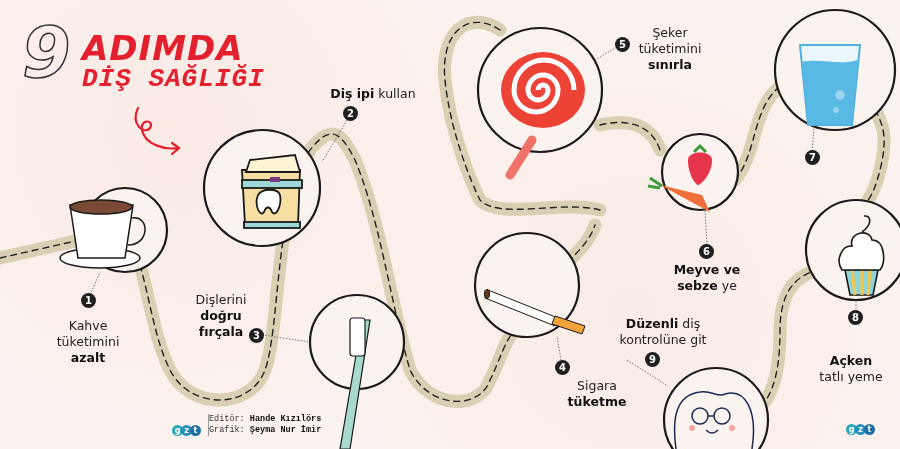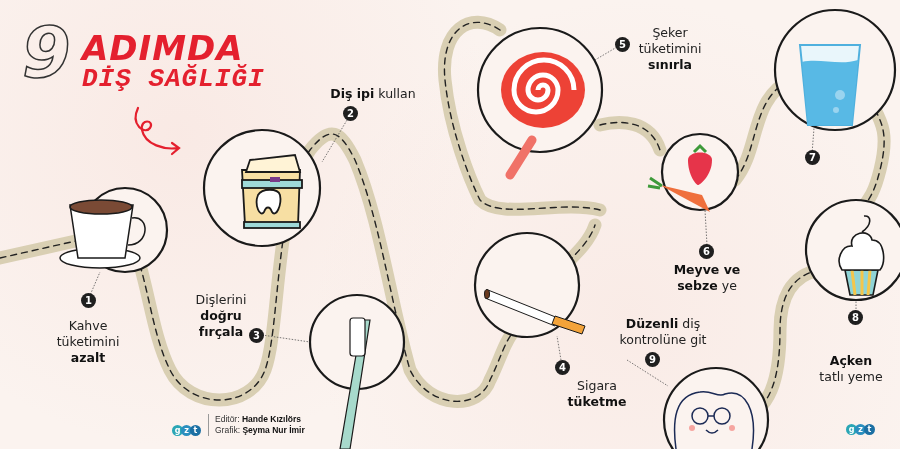--- a/index.html
+++ b/index.html
@@ -9,21 +9,21 @@
       radial-gradient(circle at 70% 70%, rgba(240,190,180,0.15) 0, transparent 45%),
       #fbf3ef; overflow:hidden; }
   svg.art { position:absolute; left:0; top:0; }
   .lbl { position:absolute; text-align:center; color:#222; font-size:12.5px; line-height:16px; font-family:"DejaVu Sans", sans-serif; }
   .lbl b { font-weight:bold; color:#111; }
   .num { position:absolute; width:15px; height:15px; border-radius:50%; background:#1f1f1f; color:#fff; font-size:10px; font-weight:bold; text-align:center; line-height:15px; font-family:"DejaVu Sans", sans-serif; }
   .title { position:absolute; color:#e4202e; font-family:"DejaVu Sans", sans-serif; font-weight:bold; font-style:italic; letter-spacing:1px; }
   .title1 { left:82px; top:28px; font-size:34px; }
   .title2 { left:82px; top:64px; font-size:26px;font-family:Liberation Mono, monospace; }
   .big9 { position:absolute; left:22px; top:18px; font-size:70px; font-weight:bold; font-style:italic; color:transparent; -webkit-text-stroke:1.5px #333; font-family:"DejaVu Sans", sans-serif; line-height:70px; }
-  .credits { position:absolute; left:208px; top:414px; font-size:8.5px; line-height:11px; color:#333; border-left:1px solid #999; padding-left:6px; font-family:Liberation Sans, sans-serif; }
+  .credits { position:absolute; left:208px; top:414px; font-size:8.5px; line-height:11px; color:#333; border-left:1px solid #999; font-family:Liberation Mono, monospace; }
   .credits b { font-weight:bold; color:#111; }
   .gzt { position:absolute; display:flex; }
   .gzt span { width:11px; height:11px; border-radius:50%; color:#fff; font-size:8px; font-weight:bold; text-align:center; line-height:11px; margin-right:-2px; font-family:"DejaVu Sans", sans-serif; }
 </style>
 </head>
 <body>
 
 <div class="canvas">
 
   <svg class="art" width="900" height="449" viewBox="0 0 900 449">

